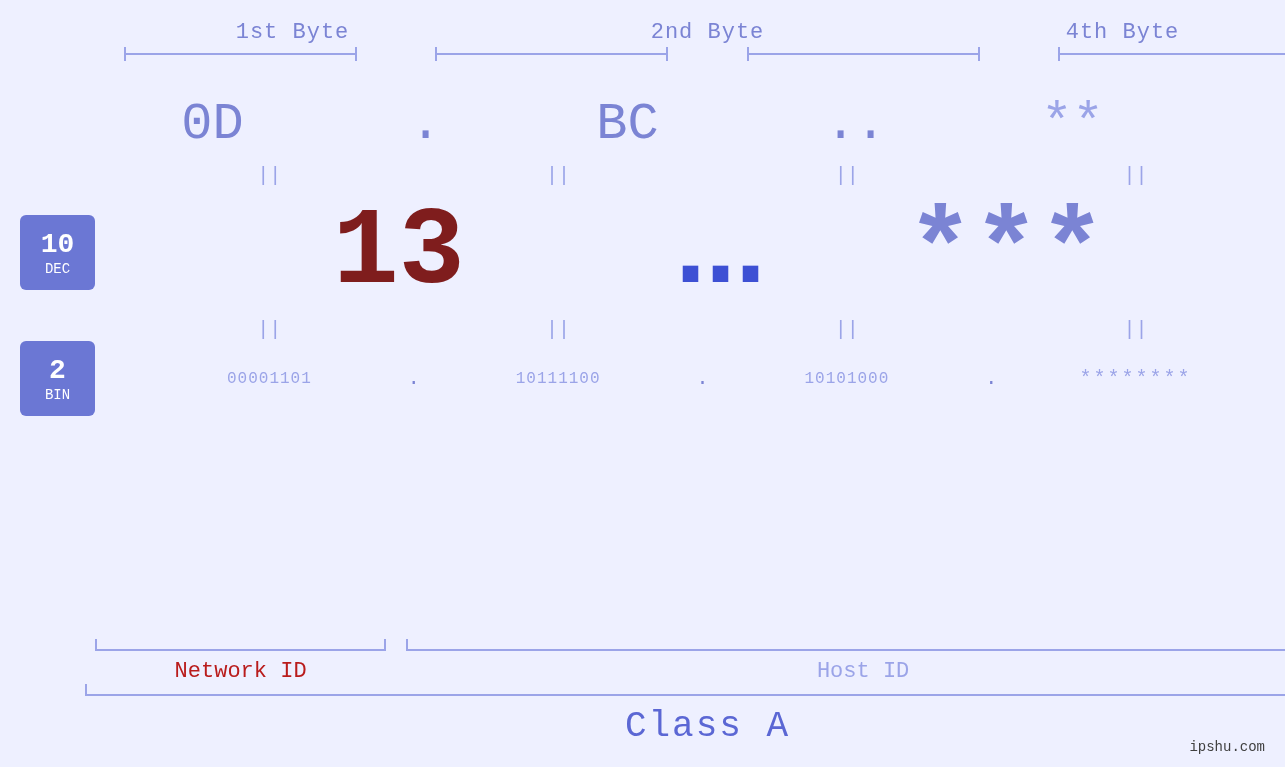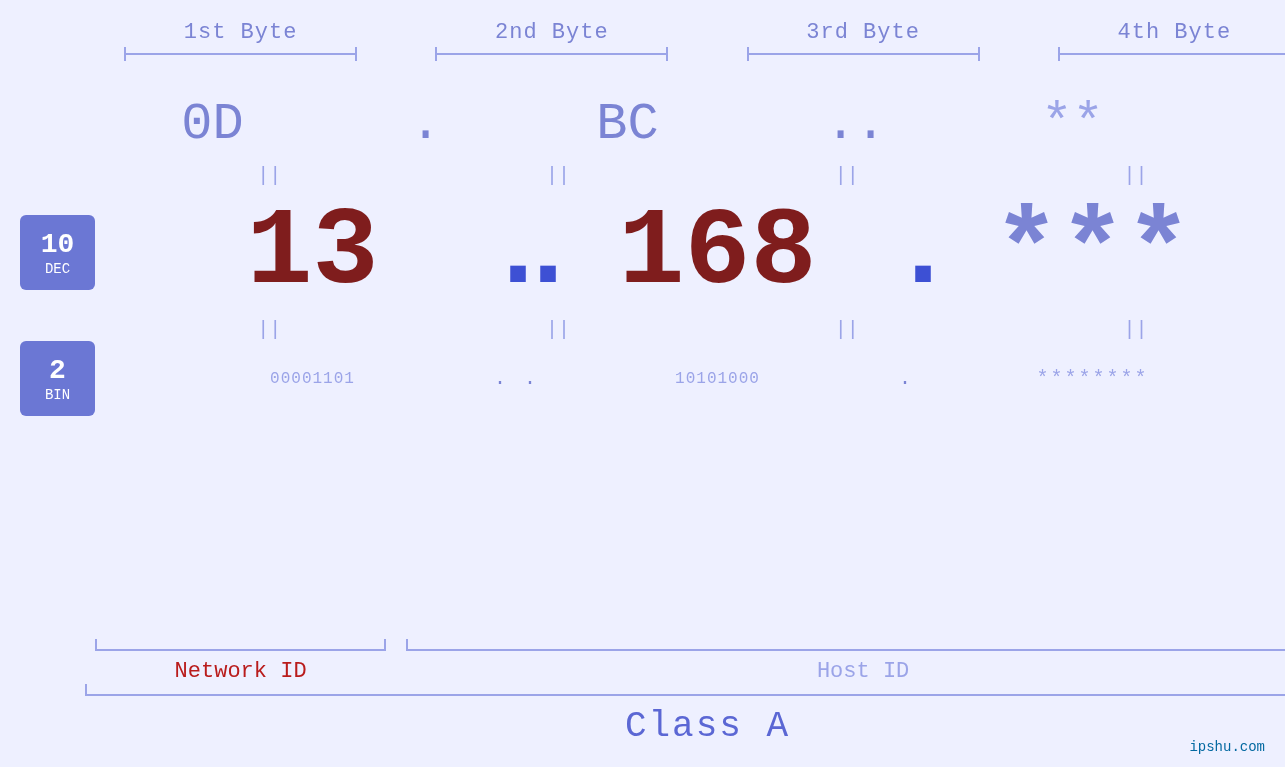--- a/index.html
+++ b/index.html
@@ -301,21 +301,21 @@
       font-family: 'Courier New', Courier, monospace;
       margin-top: 10px;
       letter-spacing: 2px;
     }
 
     
     .watermark {
       position: absolute;
       bottom: 12px;
       right: 20px;
-      color: #0369a1;
+      color: #404040;
       font-size: 14px;
       font-family: 'Courier New', Courier, monospace;
       margin-left: 48px;
     }
 
     
     .rows-wrapper {
       display: flex;
       flex-direction: column;
       width: 100%;
@@ -381,21 +381,20 @@
     }
   </style>
 </head>
 <body>
 
 <div class="main-container">
 
   <div class="header-row">
     <div class="byte-header">1st Byte</div>
     <div class="byte-header">2nd Byte</div>
-    <div class="byte-header">3rd Byte</div>
     <div class="byte-header">4th Byte</div>
   </div>
 
   <div class="bracket-row">
     <div class="bracket-cell">
       <div class="bracket-line"></div>
     </div>
     <div class="bracket-cell">
       <div class="bracket-line"></div>
     </div>
@@ -437,21 +436,20 @@
       <div class="data-row-badge">
         <div class="badge">
           <span class="badge-num">10</span>
           <span class="badge-label">DEC</span>
         </div>
       </div>
       <div class="data-row-content">
         <div class="cell dec-row-val">13</div>
         <div class="sep dot-large">.</div>
         <div class="sep dot-large">.</div>
-        <div class="cell dec-row-val">168</div>
         <div class="sep dot-large">.</div>
         <div class="cell asterisk-large">***</div>
       </div>
     </div>
 
     <div class="equals-row">
       <div class="equals-row-badge"></div>
       <div class="equals-row-content">
         <div class="eq-cell">||</div>
         <div class="eq-sep"></div>
@@ -466,20 +464,21 @@
     <div class="data-row">
       <div class="data-row-badge">
         <div class="badge">
           <span class="badge-num">2</span>
           <span class="badge-label">BIN</span>
         </div>
       </div>
       <div class="data-row-content">
         <div class="cell bin-row-val">00001101</div>
         <div class="sep dot-small">.</div>
+        <div class="cell bin-row-val">10111100</div>
         <div class="sep dot-small">.</div>
         <div class="cell bin-row-val">10101000</div>
         <div class="sep dot-small">.</div>
         <div class="cell asterisk-bin">********</div>
       </div>
     </div>
 
   </div>
 
   <div class="bottom-brackets">

